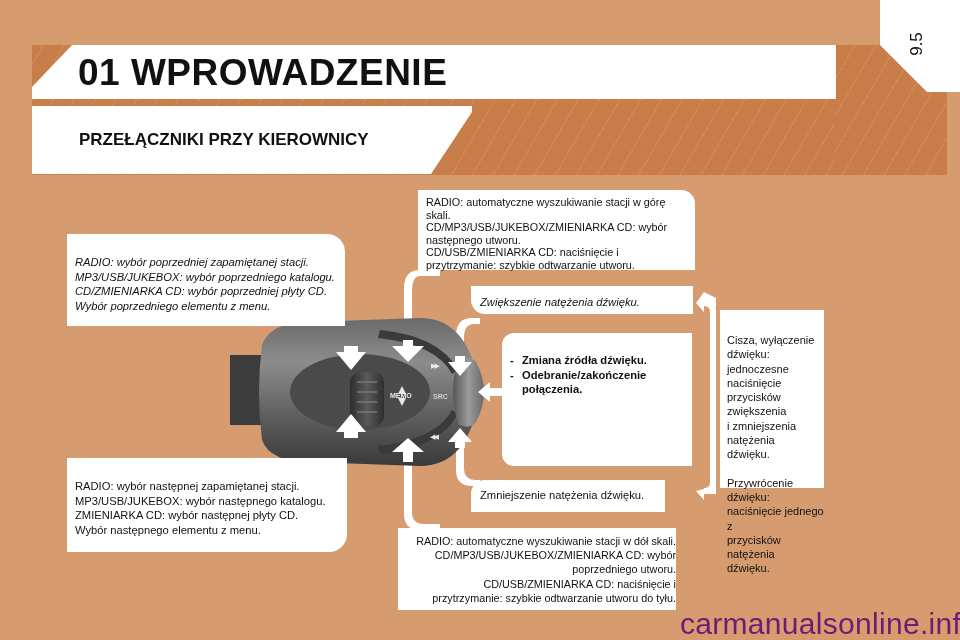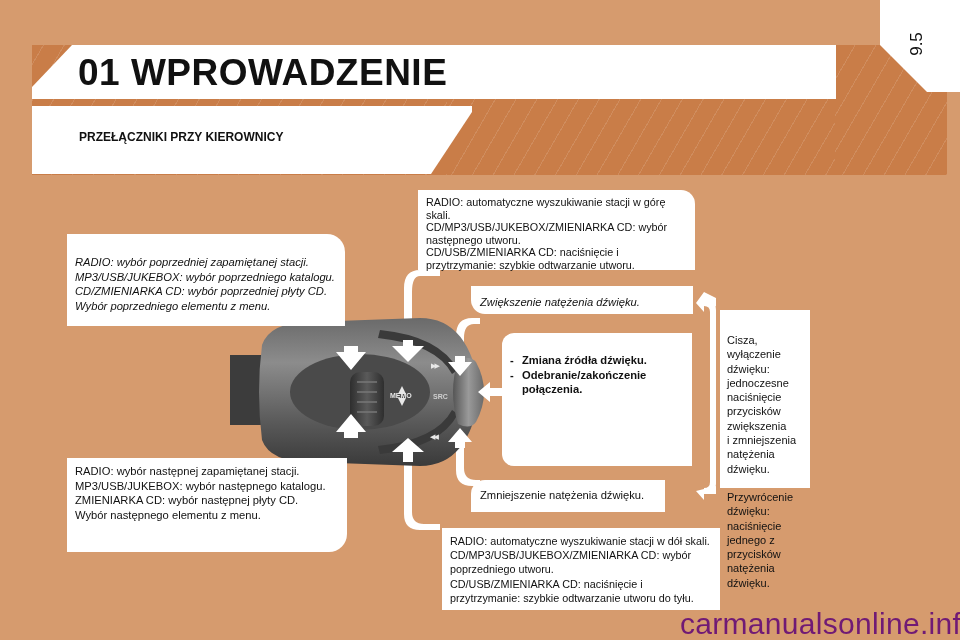--- a/index.html
+++ b/index.html
@@ -18,36 +18,36 @@
     clip-path: polygon(0 0, 65px 0, 112px 47px, 112px 130px, 0 130px); }
   .stripe-mid { position: absolute; left: 447px; top: 99px; width: 400px; height: 76px; background: #c97d48;
     background-image: repeating-linear-gradient(-60deg, rgba(255,255,255,0.12) 0 1px, transparent 1px 18px); }
 
   .title-bar { position: absolute; left: 32px; top: 45px; width: 804px; height: 54px; background: #fff;
     clip-path: polygon(40px 0, 100% 0, 100% 100%, 0 100%, 0 42px); }
   .title { position: absolute; left: 78px; top: 52px; font-size: 37px; font-weight: bold; color: #111; letter-spacing: 0.5px; }
 
   .subtitle-bar { position: absolute; left: 32px; top: 106px; width: 440px; height: 68px; background: #fff;
     clip-path: polygon(0 0, 100% 0, 100% 6px, 399px 100%, 0 100%); }
-  .subtitle { position: absolute; left: 79px; top: 130px; font-size: 12px; font-weight: bold; color: #111; }
+  .subtitle { position: absolute; left: 79px; top: 130px; font-size: 17px; font-weight: bold; color: #111; }
 
   .box { position: absolute; background: #fff; font-size: 11.2px; line-height: 14.6px; color: #111; }
   .box p { white-space: pre-line; }
 
   .box-prev { left: 67px; top: 234px; width: 278px; height: 92px; border-radius: 0 18px 0 0; padding: 21px 0 0 8px; font-style: italic; }
-  .box-next { left: 67px; top: 458px; width: 280px; height: 94px; border-radius: 0 0 18px 0; padding: 6px 0 0 8px; }
+  .box-next { left: 67px; top: 458px; width: 280px; height: 94px; border-radius: 0 0 18px 0; padding: 21px 0 0 8px; }
   .box-seek-up { left: 418px; top: 190px; width: 277px; height: 80px; border-radius: 0 14px 0 0; padding: 6px 0 0 8px; font-size: 10.8px; line-height: 12.5px; }
-  .box-seek-down { left: 442px; top: 528px; width: 278px; height: 82px; border-radius: 0 0 0 0; padding: 6px 0 0 8px; font-size: 10.8px; line-height: 14.2px; }
+  .box-seek-down { left: 398px; top: 528px; width: 278px; height: 82px; border-radius: 0 0 0 0; padding: 6px 0 0 8px; font-size: 10.8px; line-height: 14.2px; text-align: right; }
   .box-vol-up { left: 471px; top: 286px; width: 222px; height: 28px; border-radius: 0 0 0 14px; padding: 9px 0 0 9px; font-style: italic; }
   .box-vol-down { left: 471px; top: 480px; width: 194px; height: 32px; border-radius: 14px 0 0 0; padding: 8px 0 0 9px; }
   .box-src { left: 502px; top: 333px; width: 190px; height: 133px; border-radius: 12px 0 0 12px; padding: 20px 0 0 6px; }
   .box-src ul { list-style: none; font-weight: bold; }
   .box-src li { position: relative; padding-left: 14px; margin-bottom: 0; }
   .box-src li::before { content: "-"; position: absolute; left: 2px; top: 0; }
-  .box-mute { left: 720px; top: 310px; width: 90px; height: 178px; padding: 23px 0 0 7px; font-size: 11px; line-height: 14.3px; }
+  .box-mute { left: 720px; top: 310px; width: 104px; height: 178px; padding: 23px 0 0 7px; font-size: 11px; line-height: 14.3px; }
   .box-mute p + p { margin-top: 14px; }
 
   .watermark { position: absolute; left: 680px; top: 607px; font-size: 30px; color: #701a75; letter-spacing: 0.3px; }
 
   svg.overlay { position: absolute; left: 0; top: 0; }
 </style>
 </head>
 <body>
 
 <div class="stripe"></div>

